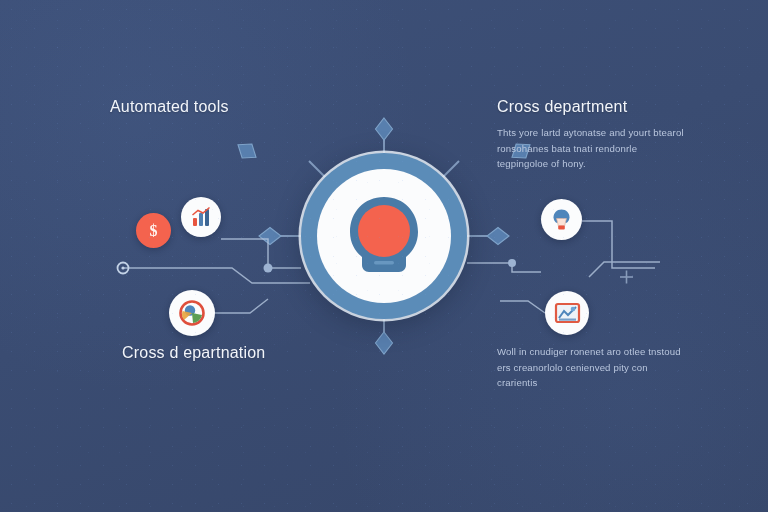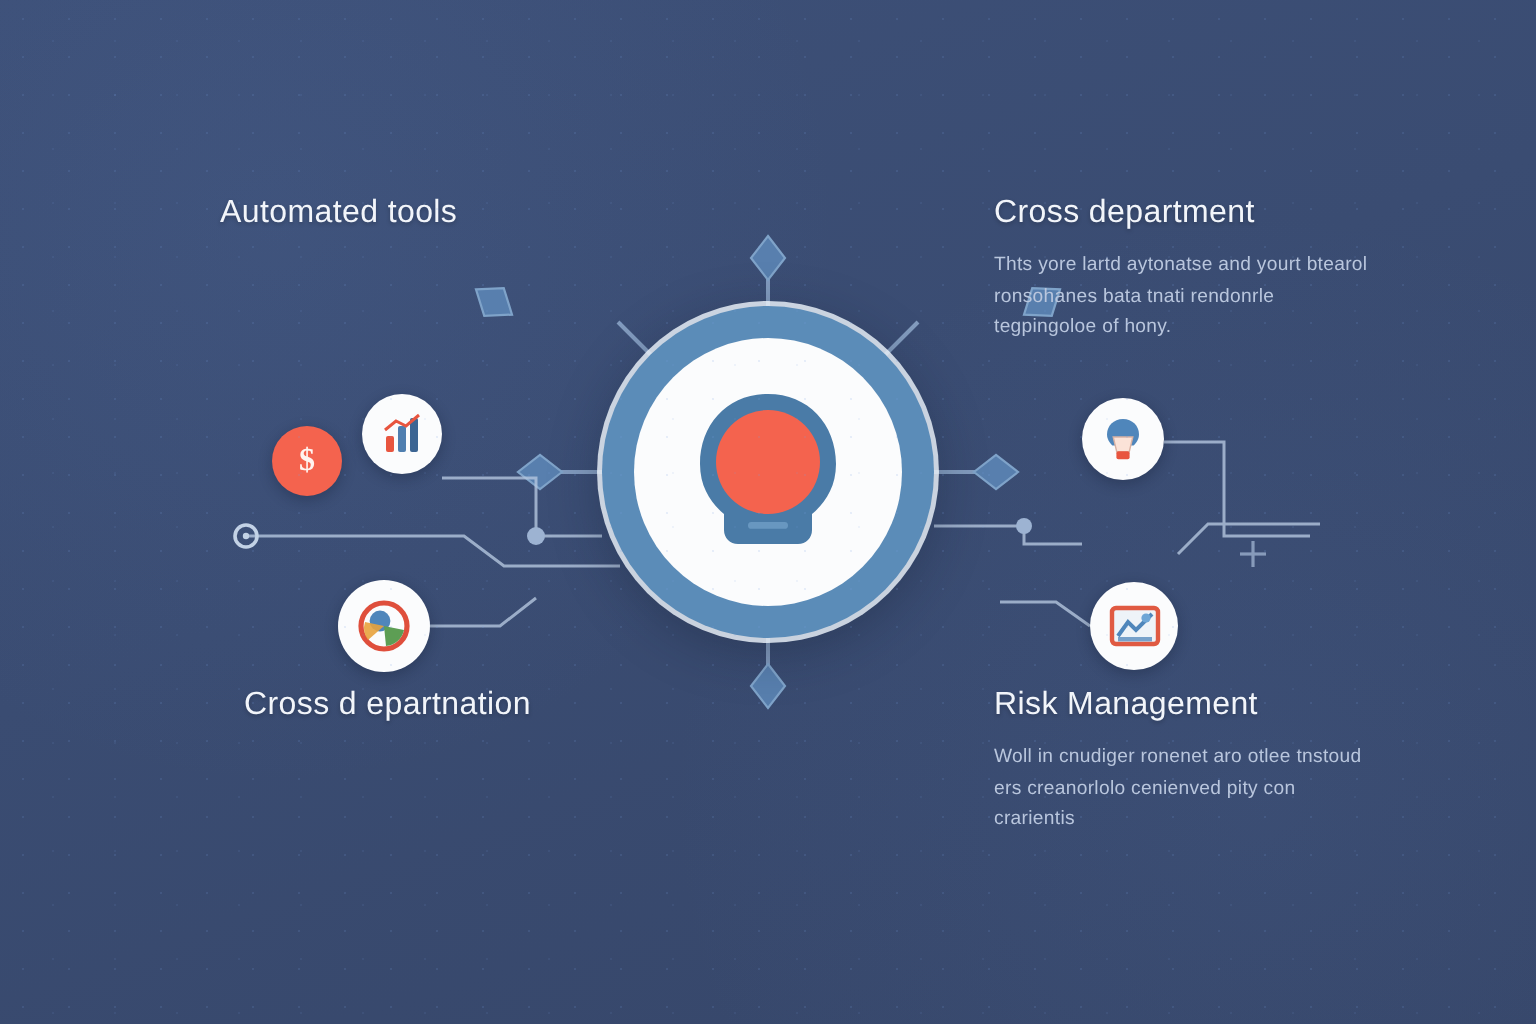--- a/index.html
+++ b/index.html
@@ -223,18 +223,17 @@
   <div class="block" id="block-tr">
     <p class="title">Cross department</p>
     <p class="body">Thts yore lartd aytonatse and yourt btearol ronsohanes bata tnati rendonrle tegpingoloe of hony.</p>
   </div>
 
   <div class="block" id="block-bl">
     <p class="title">Cross d epartnation</p>
   </div>
 
   <div class="block" id="block-br">
-    <p class="title">Risk Management</p>
     <p class="body">Woll in cnudiger ronenet aro otlee tnstoud ers creanorlolo cenienved pity con crarientis</p>
   </div>
 
   <div id="noise"></div>
 </div>
 
 </body></html>

